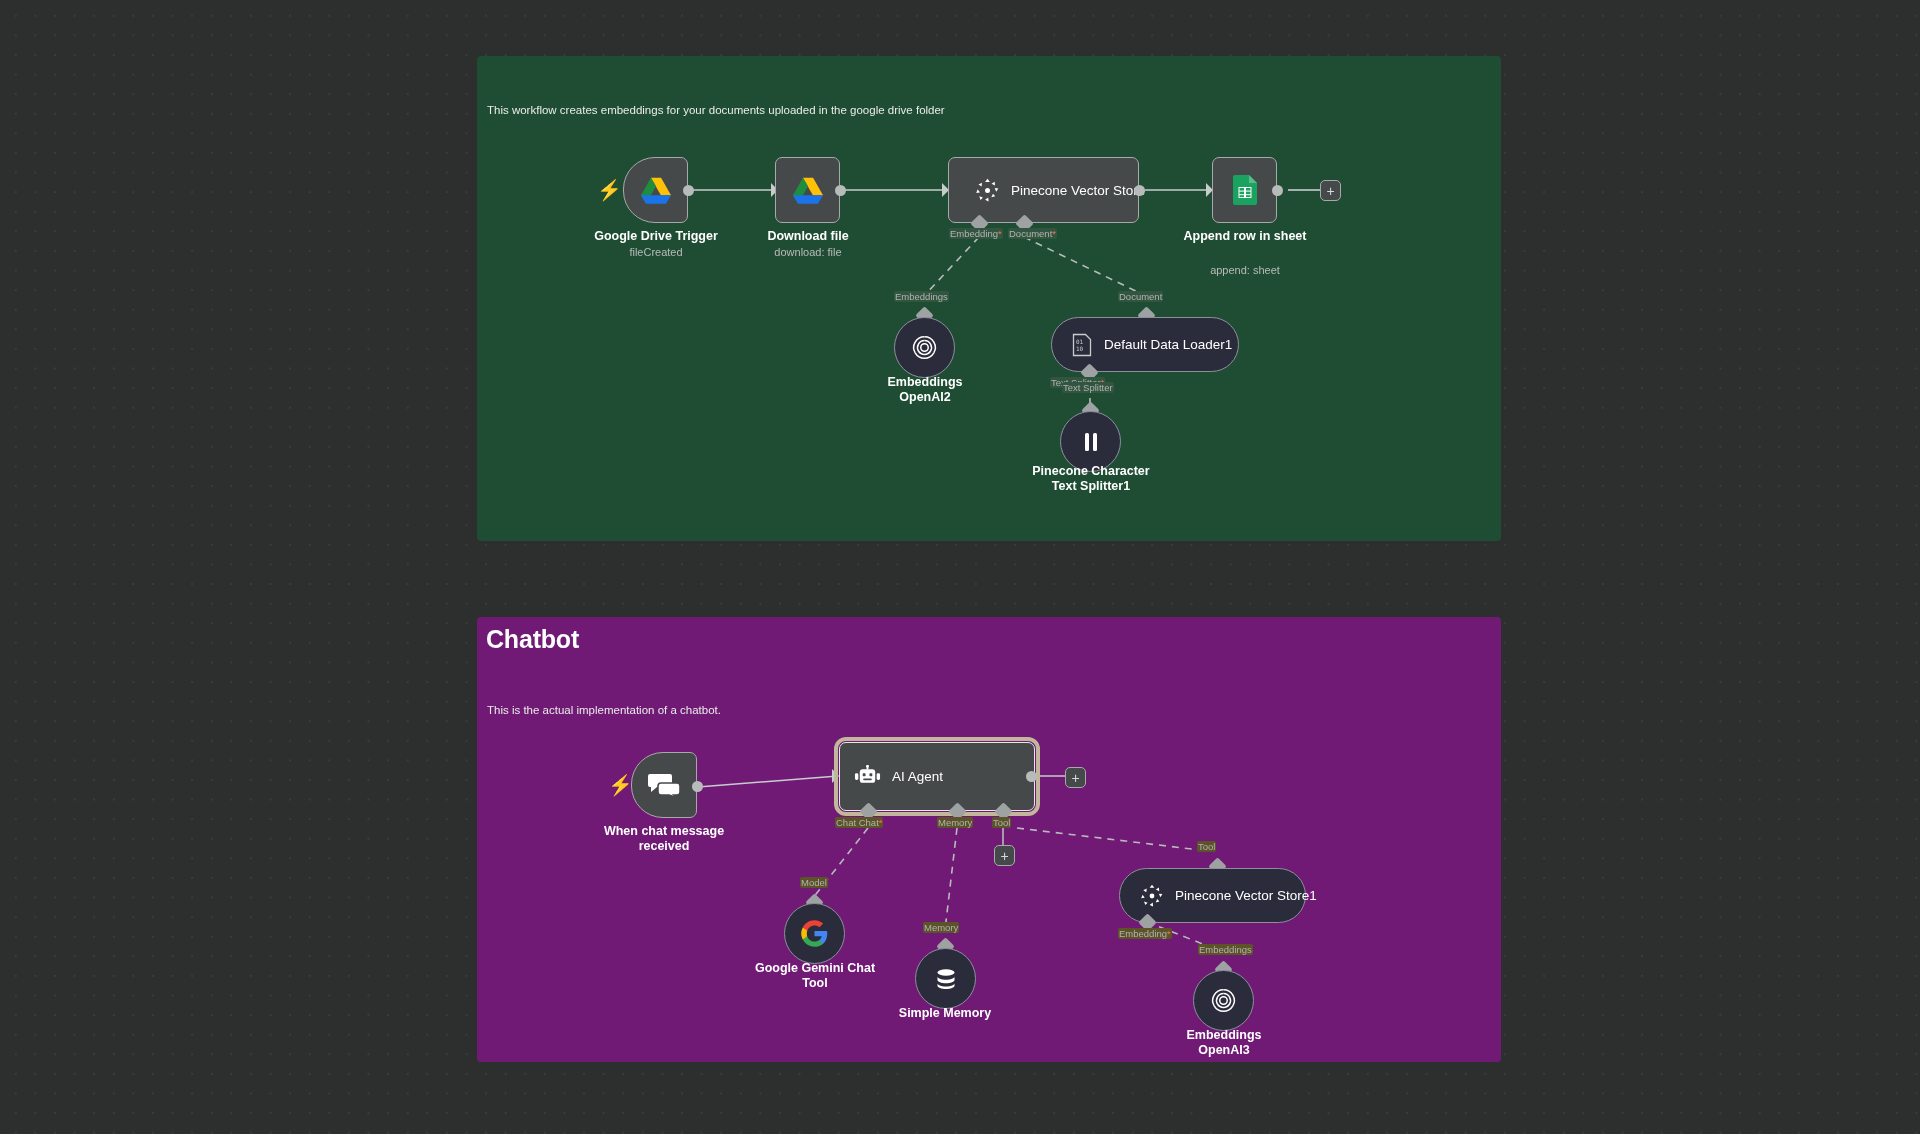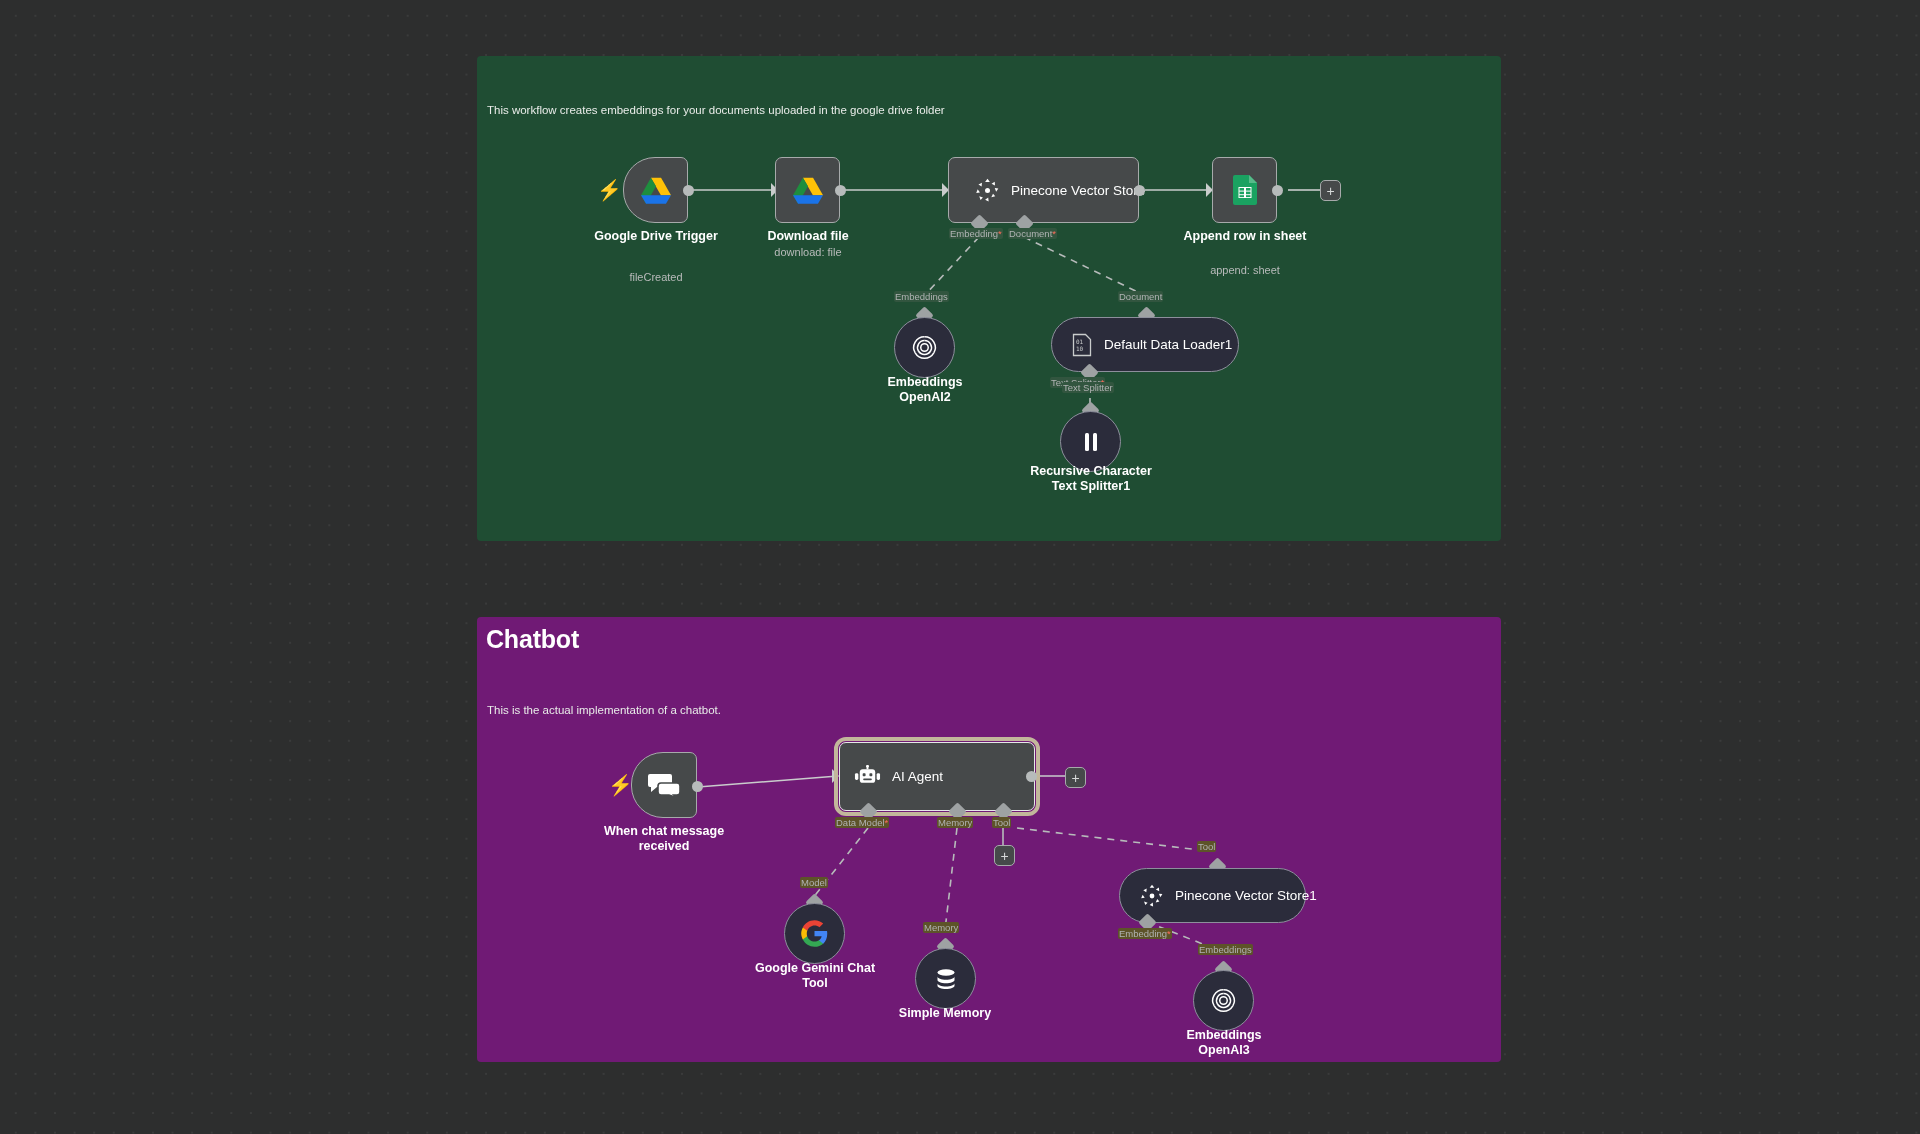--- a/index.html
+++ b/index.html
@@ -134,21 +134,21 @@
         <svg class="icn" width="30" height="27" viewBox="0 0 32 28">
           <path d="M10.6 0.5 L21.4 0.5 L32 19 L21.2 19 Z" fill="#ffc107"></path>
           <path d="M10.6 0.5 L0 19 L5.4 28 L16 9.5 Z" fill="#1e8e3e"></path>
           <path d="M0 19 L5.4 28 L26.6 28 L32 19 Z" fill="#1a73e8"></path>
           <path d="M10.6 0.5 L16 9.5 L21.4 0.5 Z" fill="#ffc107" opacity="0"></path>
         </svg>
       </span>
     </div>
     <div class="dot" style="left:683px;top:185px;"></div>
     <div class="ncap" style="left:560px;top:229px;width:192px;">Google Drive Trigger</div>
-    <div class="ncap sub" style="left:560px;top:245px;width:192px;margin-top:25px;">fileCreated</div>
+    <div class="ncap sub" style="left:560px;top:245px;width:192px;">fileCreated</div>
   </div>
 
   <div class="node">
     <svg class="inarrow" style="left:771px;top:182px;" viewBox="0 0 13 16">
       <path d="M0 1 L7 8 L0 15 Z" fill="#c9cccc"></path>
         <rect x="8" y="0" width="3" height="16" fill="#c9cccc"></rect>
     </svg>
     <div class="nbox" style="left:775px;top:157px;width:65px;height:66px;justify-content:center;">
       <span>
         <svg class="icn" width="30" height="27" viewBox="0 0 32 28">
@@ -263,21 +263,21 @@
     <div class="portlabel on-green" style="left:1062px;top:382px;">Text Splitter</div>
     <div class="diamond" style="left:1084px;top:404px;"></div>
     <div class="nround" style="left:1060px;top:411px;width:61px;height:61px;">
       <span>
         <svg class="icn" width="22" height="24" viewBox="0 0 22 24">
           <rect x="5" y="3" width="4" height="18" rx="1.5" fill="#ffffff"></rect>
           <rect x="13" y="3" width="4" height="18" rx="1.5" fill="#ffffff"></rect>
         </svg>
       </span>
     </div>
-    <div class="ncap round" style="left:995px;top:464px;width:192px;">Recursive Character
+    <div class="ncap round" style="left:995px;top:464px;width:192px;">Pinecone Character
 Text Splitter1</div>
   </div>
 
   <div class="node">
     <div class="bolt" style="left:608px;top:775px;">⚡</div>
     <div class="nbox trigger" style="left:631px;top:752px;width:66px;height:66px;justify-content:center;">
       <span>
         <svg class="icn" width="32" height="26" viewBox="0 0 32 26" fill="#ffffff">
           <path d="M2 2 h20 a2 2 0 0 1 2 2 v9 a2 2 0 0 1 -2 2 H9 l-6 5 v-5 H2 a2 2 0 0 1 -2 -2 V4 a2 2 0 0 1 2 -2z"></path>
           <path d="M13 11 h16 a3 3 0 0 1 3 3 v6 a3 3 0 0 1 -3 3 h-3 l4 3 l-9 -3 h-8 a3 3 0 0 1 -3 -3 v-6 a3 3 0 0 1 3 -3z" fill="#ffffff" stroke="#46494a" stroke-width="1.6"></path>
@@ -306,21 +306,21 @@
           <rect x="16" y="8" width="3" height="3.3" rx="0.8" fill="#46494a"></rect>
           <rect x="9.5" y="13.5" width="9" height="1.8" rx="0.9" fill="#46494a"></rect>
         </svg>
       </span>
       <span class="nlabel">AI Agent</span>
     </div>
     <div class="dot" style="left:1026px;top:771px;"></div>
     <div class="diamond" style="left:862px;top:805px;"></div>
     <div class="diamond" style="left:951px;top:805px;"></div>
     <div class="diamond" style="left:997px;top:805px;"></div>
-    <div class="portlabel on-brown" style="left:835px;top:817px;"><span>Data Model</span><span class="req">*</span></div>
+    <div class="portlabel on-brown" style="left:835px;top:817px;"><span>Chat Chat</span><span class="req">*</span></div>
     <div class="portlabel on-brown" style="left:937px;top:817px;">Memory</div>
     <div class="portlabel on-brown" style="left:992px;top:817px;">Tool</div>
   </div>
 
   <div class="plusbtn" style="left:1065px;top:767px;">+</div>
   <div class="plusbtn" style="left:994px;top:845px;">+</div>
 
   <div class="node">
     <div class="portlabel on-brown" style="left:800px;top:877px;">Model</div>
     <div class="diamond" style="left:808px;top:896px;"></div>

